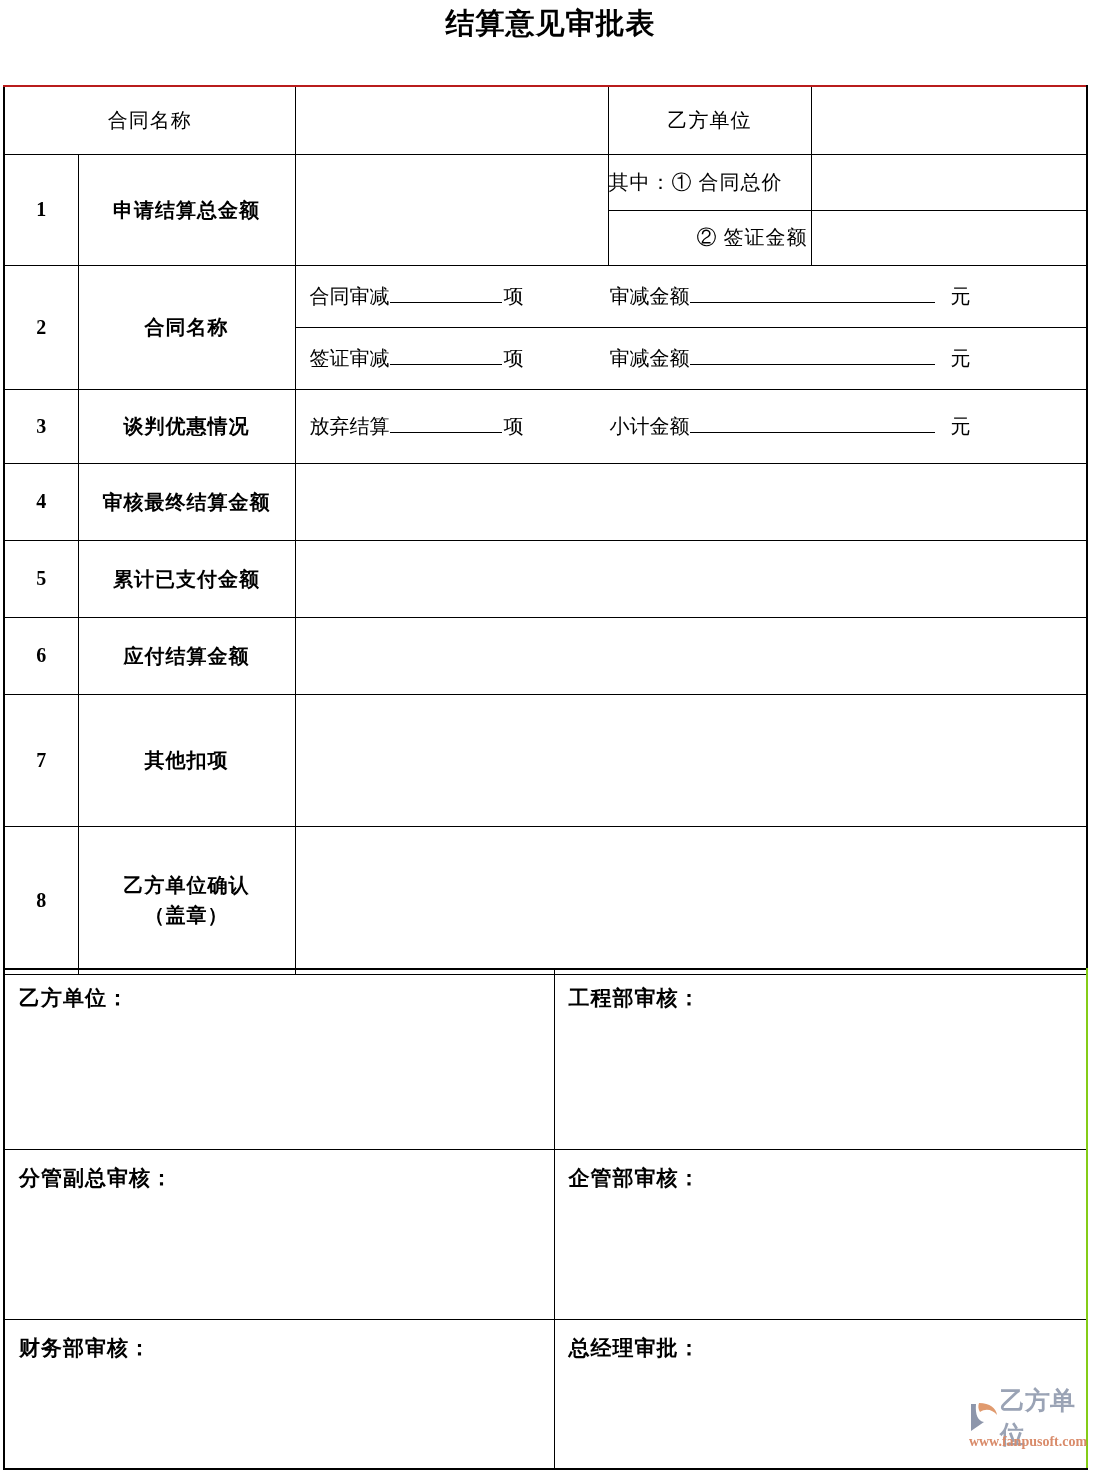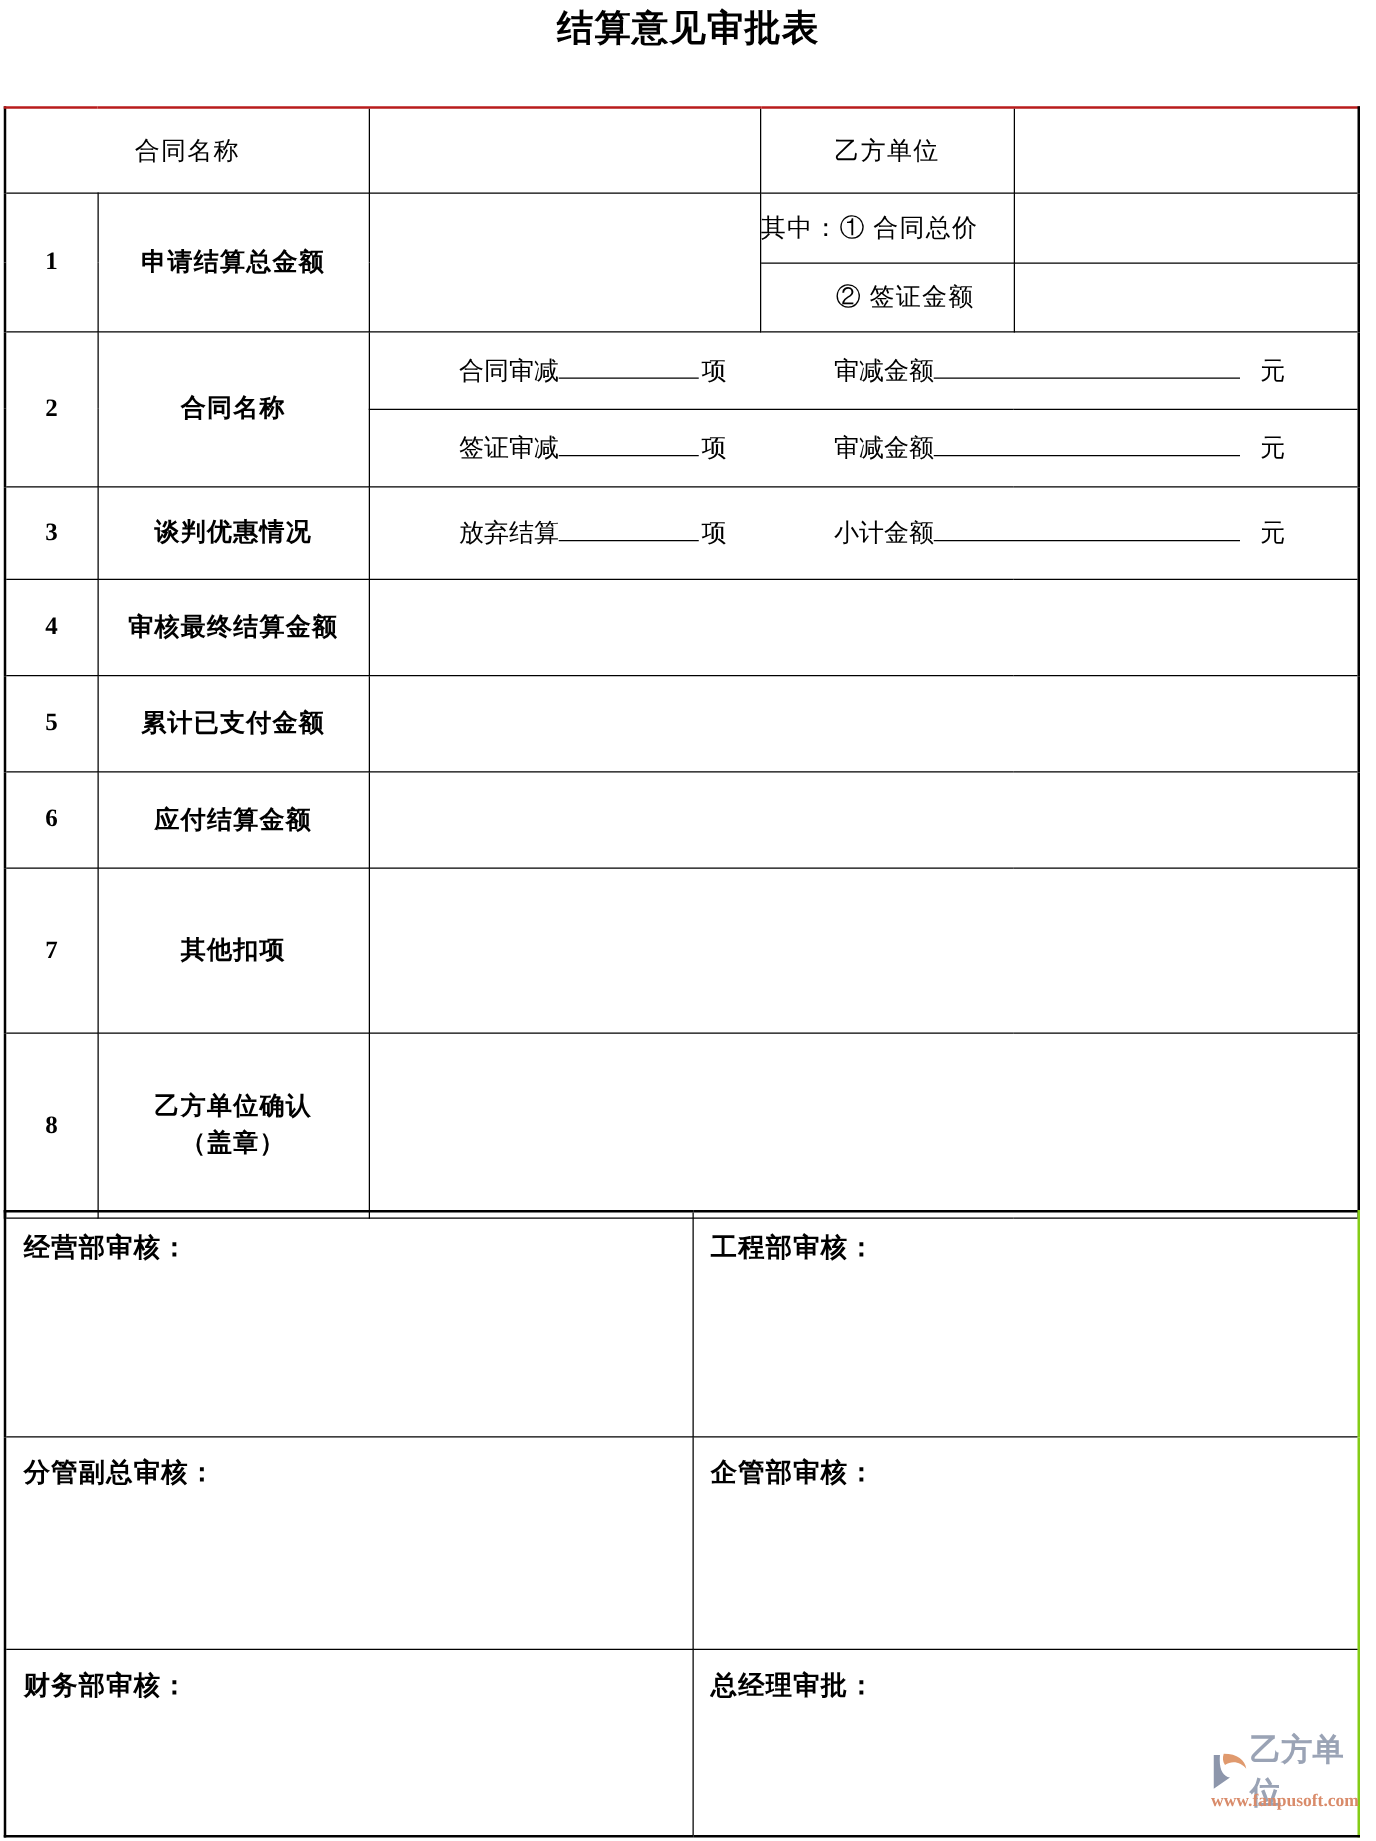--- a/index.html
+++ b/index.html
@@ -66,32 +66,31 @@
     text-align: center;
     font-size: 20px;
     letter-spacing: 1px;
   }
   .c-sub {
     font-size: 17px;
     padding-left: 18px;
     letter-spacing: 1px;
   }
   .c-sub.indent {
-    padding-left: 60px;
+    padding-left: 88px;
   }
   .c-blank { }
 
   
   .fieldrow {
     display: flex;
     align-items: baseline;
     font-size: 20px;
     padding-left: 14px;
     white-space: nowrap;
-    justify-content: center;
   }
   .fld-label { }
   .fld-blank {
     display: inline-block;
     border-bottom: 1px solid #000;
     height: 18px;
   }
   .fld-blank.short { width: 112px; }
   .fld-blank.long  { width: 245px; }
   .fld-unit { padding-left: 2px; }
@@ -276,21 +275,21 @@
   </tbody>
 </table>
 
 <table class="appr-table">
   <colgroup>
     <col style="width:550px">
     <col style="width:533px">
   </colgroup>
   <tbody>
     <tr style="height:180px">
-      <td class="outer-left outer-top">经营部审核：</td>
+      <td class="outer-left outer-top">乙方单位：</td>
       <td class="outer-right outer-top">工程部审核：</td>
     </tr>
     <tr style="height:170px">
       <td class="outer-left">分管副总审核：</td>
       <td class="outer-right">企管部审核：</td>
     </tr>
     <tr style="height:150px">
       <td class="outer-left outer-bottom">财务部审核：</td>
       <td class="outer-right outer-bottom">总经理审批：</td>
     </tr>

